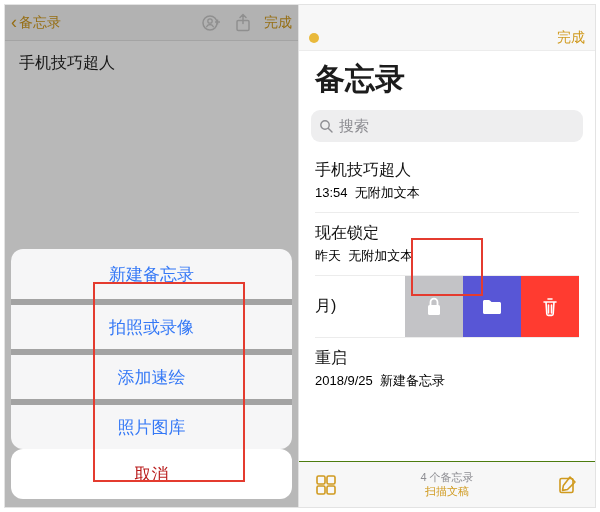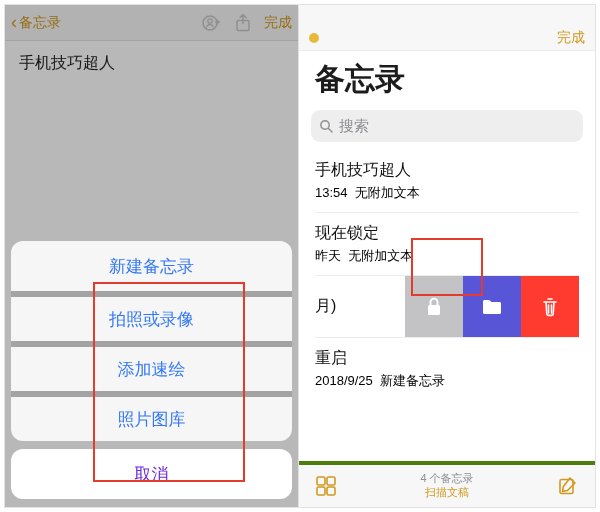--- a/index.html
+++ b/index.html
@@ -15,21 +15,21 @@
   .l-back .chev { font-size: 18px; margin-right: 2px; }
   .l-spacer { flex: 1; }
   .l-icon { color: #c7c7c7; margin: 0 6px; display: inline-flex; align-items: center; }
   .l-done { color: #d09a1f; font-size: 14px; margin-left: 6px; }
   .l-title { padding: 12px 14px; font-size: 16px; color: #222; }
   .dimmer { position: absolute; inset: 0; background: rgba(0,0,0,0.28); }
   .sheet-wrap { position: absolute; left: 0; right: 0; bottom: 0; padding: 6px 6px 8px; }
   .sheet { background: #f6f6f7; border-radius: 12px; overflow: hidden; }
   .sheet-item { height: 50px; display: flex; align-items: center; justify-content: center; color: #3478f6; font-size: 17px; border-top: 6px solid #a3a3a3; }
   .sheet-item:first-child { border-top: none; }
-  .cancel { margin-top: 8px; background: #fff; border-radius: 12px; height: 50px; display: flex; align-items: center; justify-content: center; color: #6d28d9; font-size: 17px; font-weight: 500; }
+  .cancel { margin-top: 0; background: #fff; border-radius: 12px; height: 50px; display: flex; align-items: center; justify-content: center; color: #b91c1c; font-size: 17px; font-weight: 500; }
   .l-annot { position: absolute; border: 2px solid #e43b2f; pointer-events: none; }
 
   
   .r-status { height: 20px; background: #f7f7f7; }
   .r-bar { height: 26px; background: #f7f7f7; display: flex; align-items: center; padding: 0 10px; border-bottom: 1px solid #ececec; }
   .r-dot { width: 10px; height: 10px; border-radius: 50%; background: #e9b93b; }
   .r-done { margin-left: auto; color: #d09a1f; font-size: 14px; }
   .r-big { padding: 8px 16px 10px; font-size: 30px; font-weight: 700; color: #1c1c1c; }
   .r-search { margin: 0 12px 8px; background: #eeeeef; border-radius: 9px; height: 32px; display: flex; align-items: center; padding: 0 8px; color: #8e8e93; font-size: 15px; }
   .r-search .sicon { margin-right: 6px; display: inline-flex; }
@@ -38,21 +38,21 @@
   .r-item .t { font-size: 16px; color: #111; font-weight: 500; }
   .r-item .m { font-size: 13px; color: #000000; margin-top: 3px; }
   .swipe { position: relative; height: 62px; border-bottom: 1px solid #ececec; display: flex; align-items: center; }
   .swipe .body { color: #111; font-size: 16px; }
   .swipe .actions { position: absolute; right: 0; top: 0; bottom: 0; display: flex; }
   .act { width: 58px; display: flex; align-items: center; justify-content: center; color: #fff; }
   .act.lock { background: #c3c3c6; }
   .act.folder { background: #5856d6; }
   .act.trash { background: #ff3b30; }
   .r-annot { position: absolute; border: 2px solid #e43b2f; pointer-events: none; }
-  .r-tabbar { position: absolute; left: 0; right: 0; bottom: 0; height: 46px; background: #f7f7f7; border-top: 4px solid #4d7c0f; display: flex; align-items: center; justify-content: space-between; padding: 0 16px; }
+  .r-tabbar { position: absolute; left: 0; right: 0; bottom: 0; height: 46px; background: #f7f7f7; border-top: 1px solid #4d7c0f; display: flex; align-items: center; justify-content: space-between; padding: 0 16px; }
   .tb-icon { color: #d09a1f; display: inline-flex; }
   .tb-center { text-align: center; color: #8e8e93; font-size: 11px; line-height: 1.25; }
   svg { display: block; }
 </style>
 </head>
 <body>
 
 <div class="container">
 
   <div class="left">

